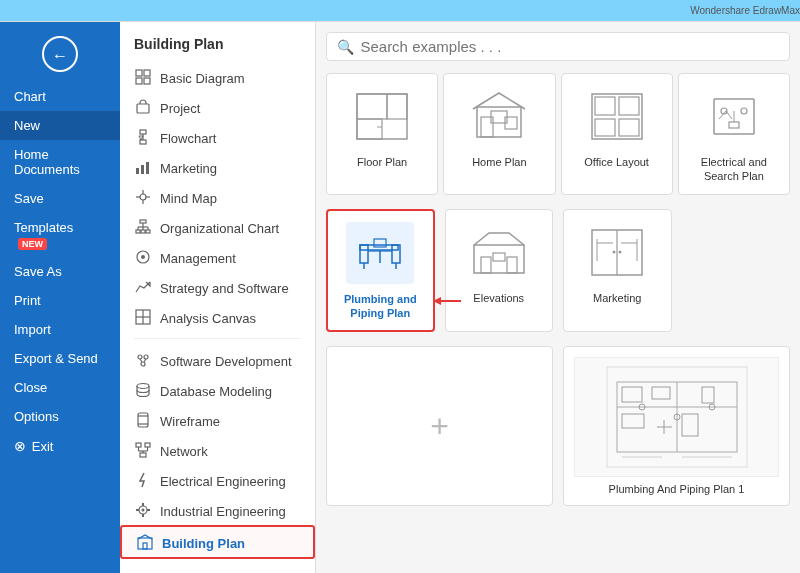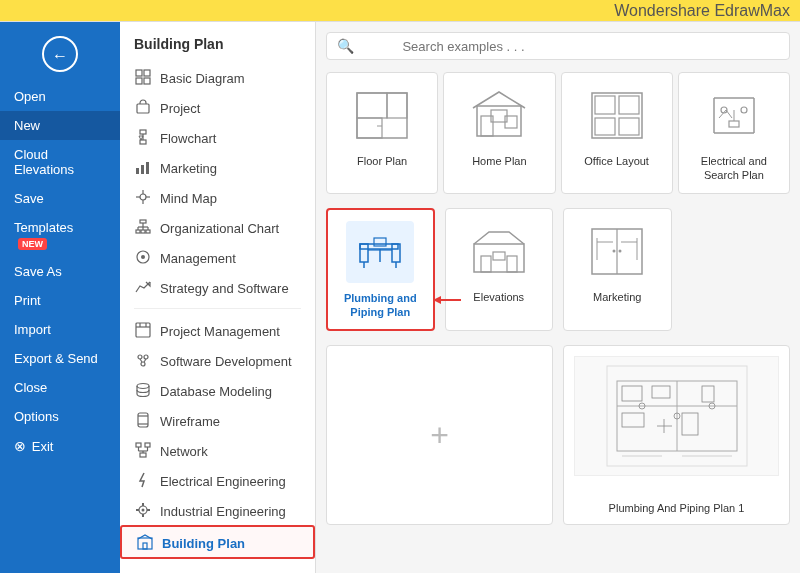--- a/index.html
+++ b/index.html
@@ -1,25 +1,24 @@
 <!DOCTYPE html>
 <html><head>
   <meta charset="utf-8">
   <style>
     * { box-sizing: border-box; margin: 0; padding: 0; }
     body { font-family: 'Segoe UI', Arial, sans-serif; font-size: 13px; background: #f0f0f0; width: 800px; height: 573px; overflow: hidden; display: flex; flex-direction: column; }
 
     .top-bar {
-      background: #fde047;
+      background: #7dd3fc;
       height: 22px;
       display: flex;
       align-items: center;
       justify-content: flex-end;
-      padding-right: 10px;
-      font-size: 16px;
+      font-size: 10px;
       color: #555;
       border-bottom: 1px solid #ddd;
     }
 
     .main-container {
       display: flex;
       flex: 1;
       overflow: hidden;
     }
 
@@ -138,25 +137,24 @@
       display: flex;
       align-items: center;
       padding: 5px 10px;
       margin-bottom: 12px;
       width: 100%;
     }
 
     .search-bar input {
       border: none;
       outline: none;
-      font-size: 13px;
+      font-size: 15px;
       color: #ec4899;
       flex: 1;
       background: transparent;
-      margin-left: 42px;
     }
 
     .search-icon-svg {
       color: #aaa;
       margin-right: 6px;
       font-size: 14px;
     }
 
     
     .template-grid {
@@ -238,21 +236,20 @@
       display: flex;
       align-items: center;
       justify-content: center;
       margin-bottom: 6px;
       overflow: hidden;
     }
 
     .preview-label {
       font-size: 11px;
       color: #333;
-      margin-top: 20px;
     }
 
     
     .plumbing-icon-container {
       background: #e8f3ff;
       border-radius: 4px;
       width: 68px;
       height: 62px;
       display: flex;
       align-items: center;
@@ -264,23 +261,23 @@
 
 <div class="top-bar">
   <span>Wondershare EdrawMax</span>
 </div>
 
 <div class="main-container">
 
   <div class="left-sidebar">
     <div class="back-btn">←</div>
 
-    <div class="left-nav-item">Open</div>
+    <div class="left-nav-item">Chart</div>
     <div class="left-nav-item active">New</div>
-    <div class="left-nav-item">Cloud Elevations</div>
+    <div class="left-nav-item">Home Documents</div>
     <div class="left-nav-item">Save</div>
     <div class="left-nav-item">
       <span>Templates</span>
       <span class="badge">NEW</span>
     </div>
     <div class="left-nav-item">Save As</div>
     <div class="left-nav-item">Print</div>
     <div class="left-nav-item">Import</div>
     <div class="left-nav-item">Export &amp; Send</div>
     <div class="left-nav-item">Close</div>
@@ -374,34 +371,33 @@
     </div>
     <div class="cat-item">
       <span class="cat-icon">
         <svg width="16" height="16" viewBox="0 0 16 16">
             <polyline points="1,13 5,7 9,9 15,3" fill="none" stroke="#666" stroke-width="1.2"></polyline>
             <polyline points="15,3 15,7 11,3" fill="none" stroke="#666" stroke-width="1.2"></polyline>
           </svg>
       </span>
       <span>Strategy and Software</span>
     </div>
+    <div class="cat-item">
+      <span class="cat-icon">
+        <svg width="16" height="16" viewBox="0 0 16 16">
+            <rect x="1" y="1" width="14" height="14" fill="none" stroke="#666" stroke-width="1.2"></rect>
+            <line x1="8" y1="1" x2="8" y2="15" stroke="#666" stroke-width="1.2"></line>
+            <line x1="1" y1="8" x2="15" y2="8" stroke="#666" stroke-width="1.2"></line>
+          </svg>
+      </span>
+      <span>Analysis Canvas</span>
+    </div>
 
     <div class="cat-divider"></div>
 
-    <div class="cat-item">
-      <span class="cat-icon">
-        <svg width="16" height="16" viewBox="0 0 16 16">
-            <rect x="1" y="1" width="14" height="14" fill="none" stroke="#666" stroke-width="1.2" rx="1"></rect>
-            <line x1="1" y1="5" x2="15" y2="5" stroke="#666" stroke-width="1.2"></line>
-            <line x1="5" y1="1" x2="5" y2="5" stroke="#666" stroke-width="1.2"></line>
-            <line x1="11" y1="1" x2="11" y2="5" stroke="#666" stroke-width="1.2"></line>
-          </svg>
-      </span>
-      <span>Project Management</span>
-    </div>
     <div class="cat-item">
       <span class="cat-icon">
         <svg width="16" height="16" viewBox="0 0 16 16">
             <circle cx="5" cy="5" r="2" fill="none" stroke="#666" stroke-width="1.2"></circle>
             <circle cx="11" cy="5" r="2" fill="none" stroke="#666" stroke-width="1.2"></circle>
             <circle cx="8" cy="12" r="2" fill="none" stroke="#666" stroke-width="1.2"></circle>
             <line x1="5" y1="7" x2="7" y2="10" stroke="#666" stroke-width="1.2"></line>
             <line x1="11" y1="7" x2="9" y2="10" stroke="#666" stroke-width="1.2"></line>
           </svg>
       </span>

